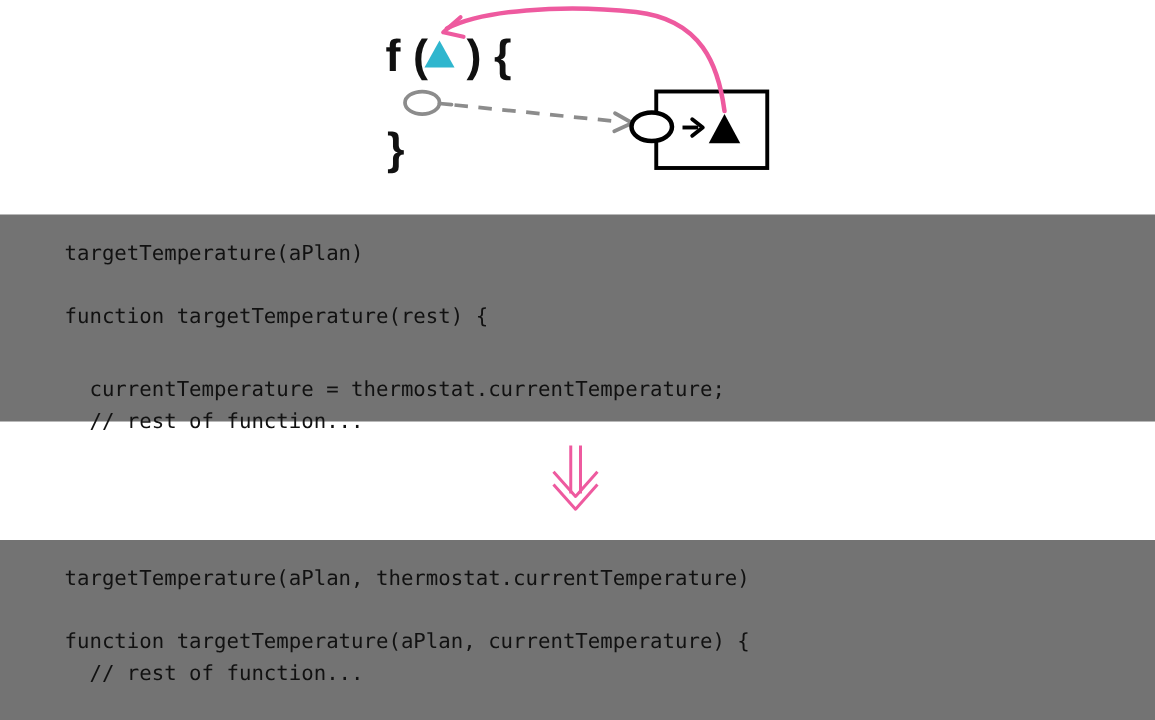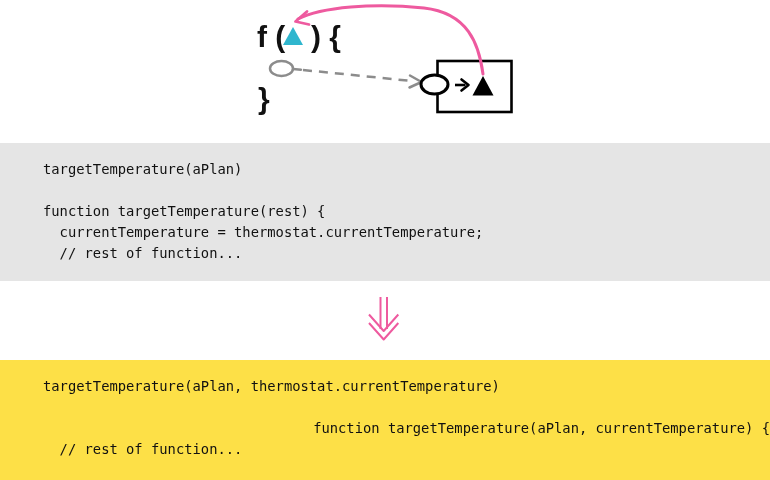--- a/index.html
+++ b/index.html
@@ -35,32 +35,32 @@
   .diagram-label {
     font-family: "Liberation Sans", sans-serif;
     font-weight: bold;
   }
 </style>
 </head>
 <body>
 
 <div class="canvas">
 
-  <div class="code-block" id="block-before" style="background-color: #e5e5e5;">
+  <div class="code-block" id="block-before" style="background-color: #737373;">
     <div class="code-line" style="color: rgb(17, 17, 17);">targetTemperature(aPlan)</div>
     <div class="code-line" style="color: rgb(17, 17, 17);"></div>
     <div class="code-line" style="color: rgb(17, 17, 17);">function targetTemperature(rest) {</div>
-    <div class="code-line" style="color: rgb(17, 17, 17);">  currentTemperature = thermostat.currentTemperature;</div>
+    <div class="code-line" style="color: rgb(17, 17, 17); margin-top: 28px;">  currentTemperature = thermostat.currentTemperature;</div>
     <div class="code-line" style="color: rgb(17, 17, 17);">  // rest of function...</div>
   </div>
 
-  <div class="code-block" id="block-after" style="background-color: #fde047;">
+  <div class="code-block" id="block-after" style="background-color: #737373;">
     <div class="code-line" style="color: rgb(17, 17, 17);">targetTemperature(aPlan, thermostat.currentTemperature)</div>
     <div class="code-line" style="color: rgb(17, 17, 17);"></div>
-    <div class="code-line" style="color: rgb(17, 17, 17); text-align: right;">function targetTemperature(aPlan, currentTemperature) {</div>
+    <div class="code-line" style="color: rgb(17, 17, 17);">function targetTemperature(aPlan, currentTemperature) {</div>
     <div class="code-line" style="color: rgb(17, 17, 17);">  // rest of function...</div>
   </div>
 
   <svg class="overlay" width="770" height="480" viewBox="0 0 770 480">
 
     <text class="diagram-label" x="257" y="47" font-size="30" style="fill: rgb(17, 17, 17);">f (</text>
 
     <polygon points="293,27 283,45 303,45" fill="#2fb6ce"></polygon>
 
     <text class="diagram-label" x="311" y="47" font-size="30" style="fill: rgb(17, 17, 17);">) {</text>

